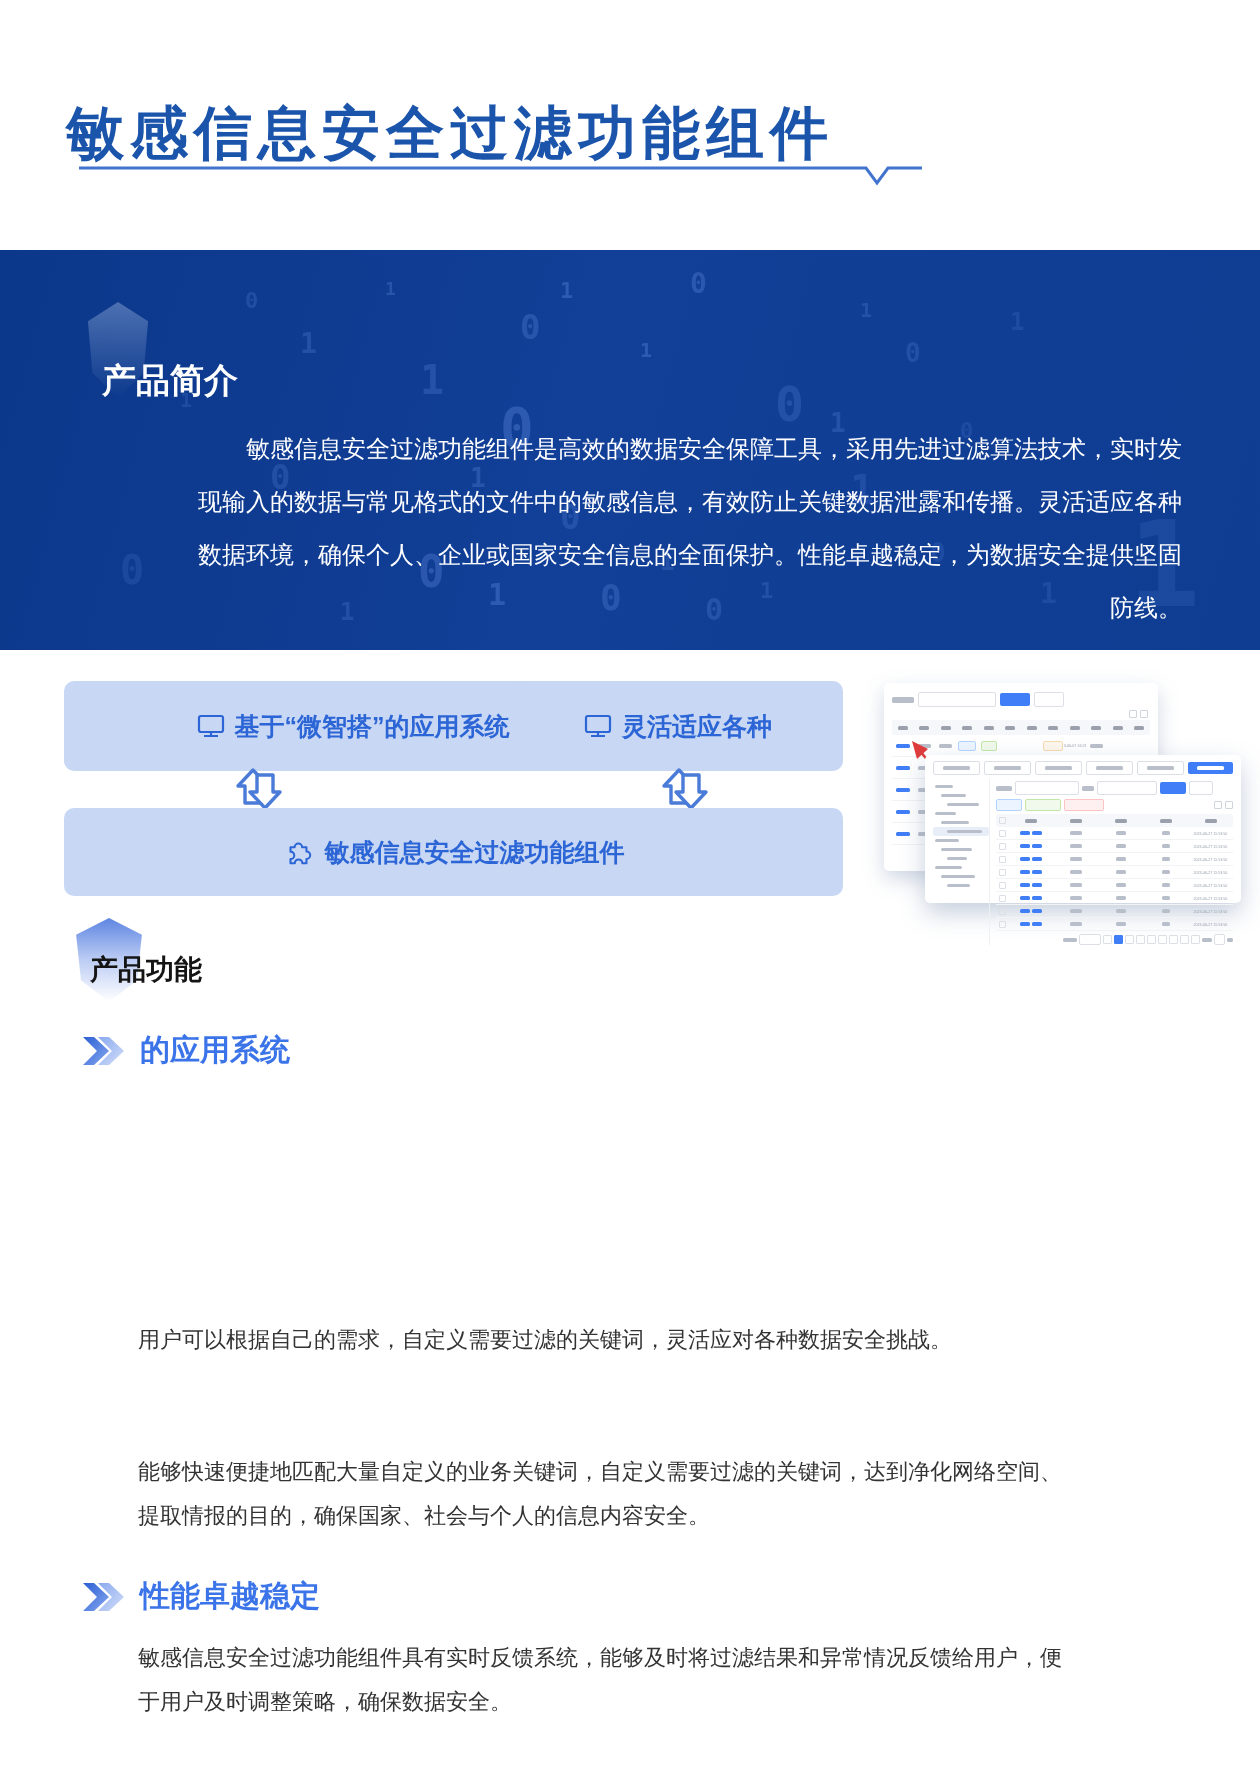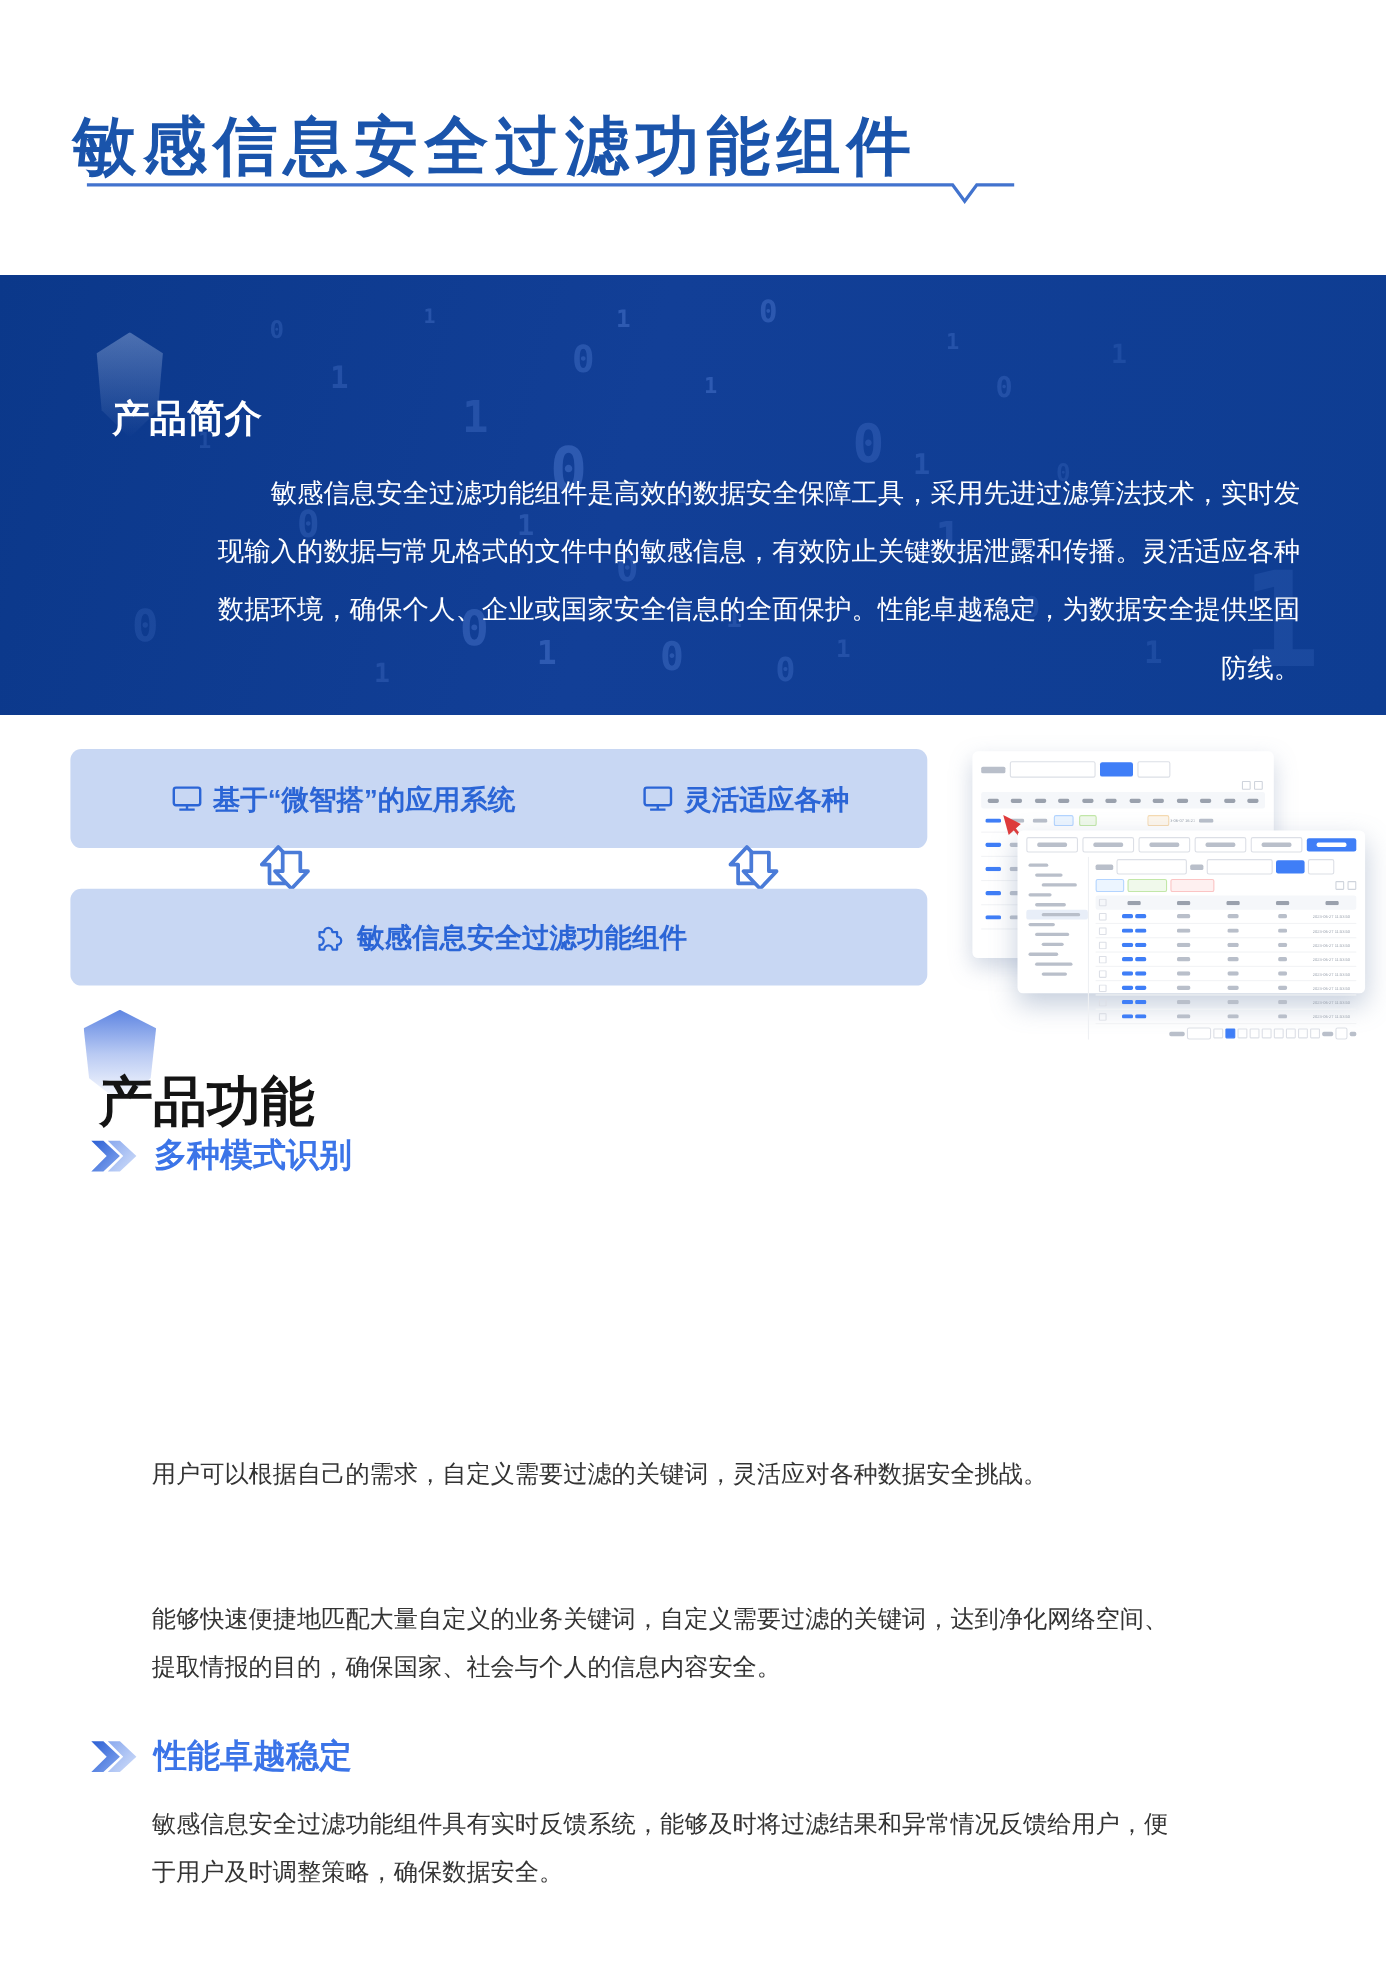--- a/index.html
+++ b/index.html
@@ -52,21 +52,21 @@
   .ms-thead{background:#f5f7fa;border-radius:2px;display:flex;align-items:center;}
   .ms-cell{flex:1;display:flex;align-items:center;justify-content:center;overflow:hidden;}
   .ms-row{display:flex;align-items:center;}
   .ms-tr{display:flex;align-items:center;border-bottom:1px solid #f2f3f5;}
   .ms-date{font-size:4px;color:#98a0ac;white-space:nowrap;transform:scale(.92);}
   .ms-ic{width:6px;height:6px;border:1px solid #cfd4dc;border-radius:1px;display:inline-block;}
   .ms-sq{width:7px;height:7px;border:1px solid #dcdfe6;border-radius:1px;display:inline-block;flex:none;}
   .ms-sq.act{background:#3f7ef7;border-color:#3f7ef7;}
 
   
-  .sec-heading{position:absolute;left:90px;top:928px;font-size:49px;font-weight:900;color:#141414;}
+  .sec-heading{position:absolute;left:90px;top:928px;font-size:28px;font-weight:900;color:#141414;}
   .feat-title{position:absolute;display:flex;align-items:center;}
   .feat-title .txt{margin-left:12px;font-size:30px;font-weight:800;color:#3b74e8;}
   .feat-body{position:absolute;width:1022px;color:#333333;font-size:22px;line-height:44px;}
   .feat-body .ln{height:44px;white-space:nowrap;}
 </style>
 </head>
 <body>
 
 <div id="canvas">
 
@@ -114,21 +114,21 @@
     <h2 class="intro-heading">产品简介</h2>
     <div class="intro-par">
       <div class="ln indent">敏感信息安全过滤功能组件是高效的数据安全保障工具，采用先进过滤算法技术，实时发</div>
       <div class="ln">现输入的数据与常见格式的文件中的敏感信息，有效防止关键数据泄露和传播。灵活适应各种</div>
       <div class="ln">数据环境，确保个人、企业或国家安全信息的全面保护。性能卓越稳定，为数据安全提供坚固</div>
       <div class="ln">防线。</div>
     </div>
   </section>
 
   <section class="diagram">
-    <div class="dg-box" style="left:64px;top:0;width:496px;">
+    <div class="dg-box" style="left:64px;top:0;width:496px;padding-left:41px;">
       <svg width="28" height="26" viewBox="0 0 28 26">
         <rect x="2" y="3" width="24" height="16" rx="2" fill="none" stroke="#2b65d6" stroke-width="2.2"></rect>
         <path d="M14 19 v4 M7 23 h14" stroke="#2b65d6" stroke-width="2.2" fill="none"></path>
       </svg>
       <span>基于“微智搭”的应用系统</span>
     </div>
     <div class="dg-box" style="left:513px;top:0;width:330px;">
       <svg width="28" height="26" viewBox="0 0 28 26">
         <rect x="2" y="3" width="24" height="16" rx="2" fill="none" stroke="#2b65d6" stroke-width="2.2"></rect>
         <path d="M14 19 v4 M7 23 h14" stroke="#2b65d6" stroke-width="2.2" fill="none"></path>
@@ -653,21 +653,21 @@
             <stop offset="1" stop-color="#86a8ef"></stop>
         </linearGradient>
         <linearGradient id="cg2" x1="0" y1="0" x2="1" y2="1">
           <stop offset="0" stop-color="#6c93ea"></stop>
             <stop offset="1" stop-color="#c6d6f8"></stop>
         </linearGradient>
       </defs>
       <polygon points="1,2 12,2 27,16 12,30 1,30 15,16" fill="url(#cg1)"></polygon>
       <polygon points="16,2 27,2 42,16 27,30 16,30 30,16" fill="url(#cg2)" opacity="0.8"></polygon>
     </svg>
-    <span class="txt">多种模式识别</span>
+    <span class="txt">的应用系统</span>
   </div>
 
   <div class="feat-body" style="left:138px;top:1318px;">
     <div class="ln">用户可以根据自己的需求，自定义需要过滤的关键词，灵活应对各种数据安全挑战。</div>
   </div>
 
   <div class="feat-body" style="left:138px;top:1450px;">
     <div class="ln">能够快速便捷地匹配大量自定义的业务关键词，自定义需要过滤的关键词，达到净化网络空间、</div>
     <div class="ln">提取情报的目的，确保国家、社会与个人的信息内容安全。</div>
   </div>

